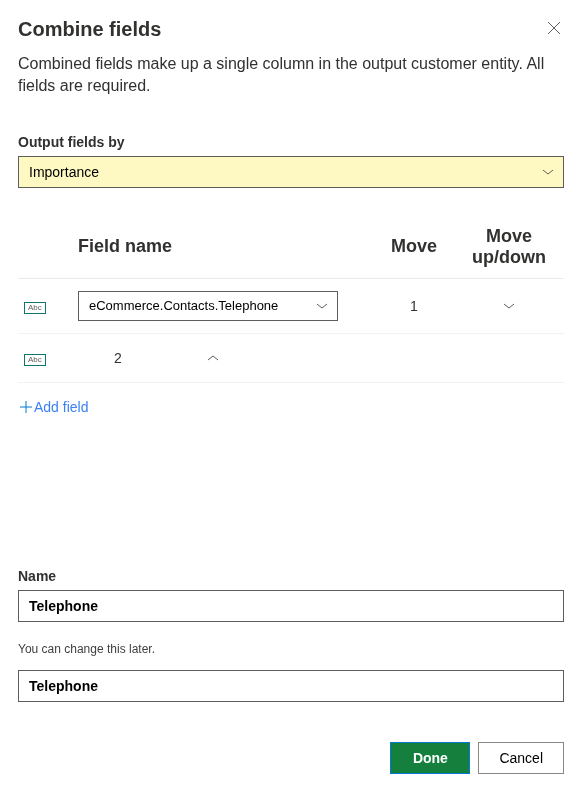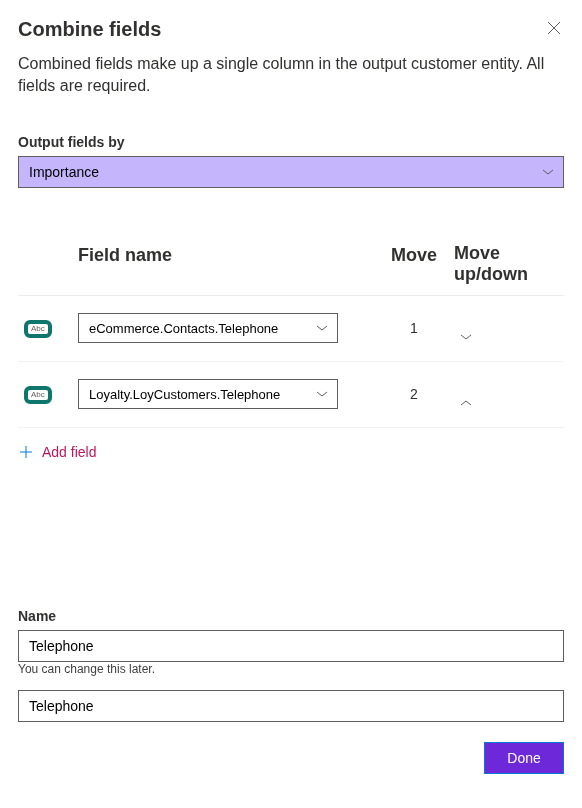--- a/index.html
+++ b/index.html
@@ -53,21 +53,21 @@
       position: relative;
       width: 100%;
       margin-bottom: 28px;
     }
     .select-input {
       width: 100%;
       border: 1px solid #605e5c;
       padding: 5px 30px 5px 10px;
       font-size: 14px;
       font-family: inherit;
-      background: #c4b5fd;
+      background: #fef9c3;
       cursor: pointer;
       height: 32px;
     }
     .select-caret {
       position: absolute;
       right: 10px;
       top: 50%;
       transform: translateY(-50%);
       pointer-events: none;
       color: #605e5c;
@@ -86,33 +86,33 @@
     .col-field {
       flex: 1;
       padding-left: 0;
     }
     .col-rank {
       width: 80px;
       text-align: center;
     }
     .col-move {
       width: 110px;
-      margin-top: 17px;
+      text-align: center;
     }
     .table-row {
       display: flex;
       align-items: center;
       padding: 12px 0;
       border-bottom: 1px solid #f3f2f1;
     }
     .type-badge {
-      border: 4px solid #0f766e;
+      border: 1px solid #0f766e;
       font-size: 8px;
       padding: 1px 3px;
-      border-radius: 6px;
+      border-radius: 0;
       color: #605e5c;
       display: inline-block;
       line-height: 1;
       margin-left: 6px;
     }
     .field-select-wrap {
       position: relative;
       width: 260px;
     }
     .field-select {
@@ -130,44 +130,44 @@
       color: #605e5c;
       display: inline-flex;
       align-items: center;
       justify-content: center;
       width: 24px;
       height: 24px;
     }
     .add-field {
       display: flex;
       align-items: center;
-      gap: 8px;
       margin-top: 16px;
-      color: #be185d;
+      color: #3b82f6;
       cursor: pointer;
       font-size: 14px;
     }
     .add-field .plus {
       color: #0078d4;
       font-size: 18px;
     }
     .bottom-section {
       position: absolute;
       left: 18px;
       right: 18px;
       bottom: 34px;
     }
     .text-input {
       width: 100%;
       border: 1px solid #605e5c;
       padding: 5px 10px;
       font-size: 14px;
       font-family: inherit;
       height: 32px;
-      margin-bottom: 0;
+      margin-bottom: 20px;
+      font-weight: bold;
     }
     .helper-text {
       font-size: 12px;
       color: #404040;
       margin-bottom: 14px;
     }
     .button-row {
       display: flex;
       justify-content: flex-end;
       gap: 8px;
@@ -177,24 +177,24 @@
       padding: 6px 20px;
       font-size: 14px;
       font-family: inherit;
       border: 1px solid #8a8886;
       background: #ffffff;
       cursor: pointer;
       min-width: 80px;
       height: 32px;
     }
     .btn-primary {
-      background: #6d28d9;
+      background: #15803d;
       border-color: #0078d4;
       color: #ffffff;
-      font-weight: 400;
+      font-weight: 700;
       margin-left: 37px;
     }
     svg {
       display: block;
     }
   </style>
 </head>
 <body>
 
 <div class="header-row">
@@ -247,30 +247,20 @@
           <polyline points="2,3 7,7 12,3" fill="none" stroke="#605e5c" stroke-width="1"></polyline>
         </svg>
     </span>
   </div>
 </div>
 
 <div class="table-row">
   <div class="col-icon">
     <span class="type-badge">Abc</span>
   </div>
-  <div class="col-field">
-    <div class="field-select-wrap">
-      <input class="field-select" readonly="" value="Loyalty.LoyCustomers.Telephone" style="">
-      <span class="select-caret">
-        <svg width="12" height="8" viewBox="0 0 12 8">
-            <polyline points="1,2 6,6 11,2" fill="none" stroke="#605e5c" stroke-width="1"></polyline>
-          </svg>
-      </span>
-    </div>
-  </div>
   <div class="col-rank">2</div>
   <div class="col-move">
     <span class="move-arrow">
       <svg width="14" height="10" viewBox="0 0 14 10">
           <polyline points="2,7 7,3 12,7" fill="none" stroke="#605e5c" stroke-width="1"></polyline>
         </svg>
     </span>
   </div>
 </div>
 
@@ -286,14 +276,15 @@
 
 <div class="bottom-section">
   <div class="field-label">Name</div>
   <input class="text-input" value="Telephone" style="">
   <div class="helper-text">You can change this later.</div>
 
   <input class="text-input" value="Telephone" style="">
 
   <div class="button-row">
     <button class="btn btn-primary">Done</button>
+    <button class="btn">Cancel</button>
   </div>
 </div>
 
 </body></html>

